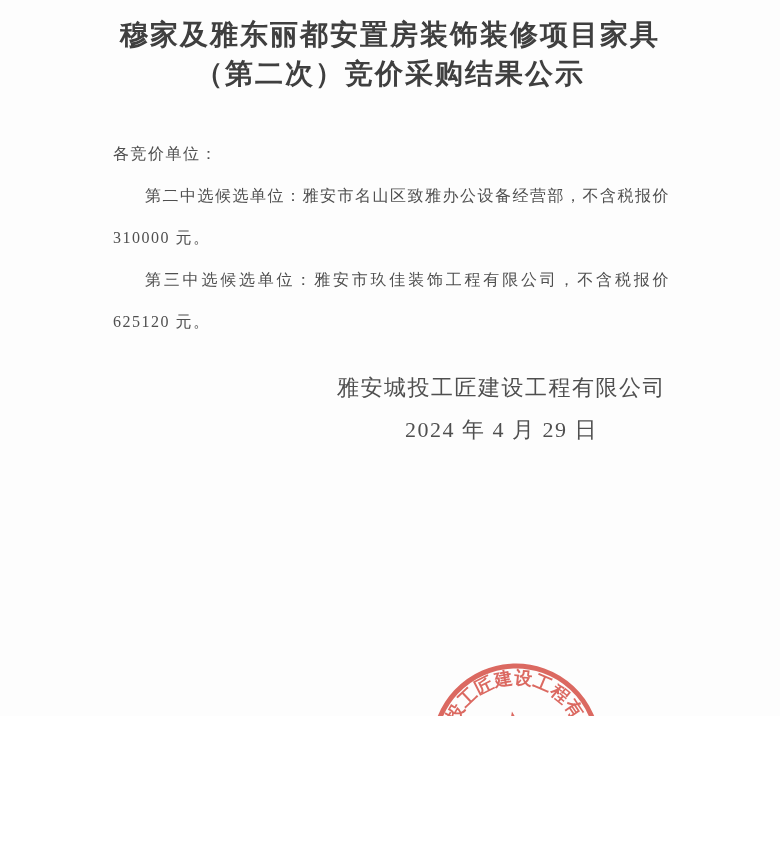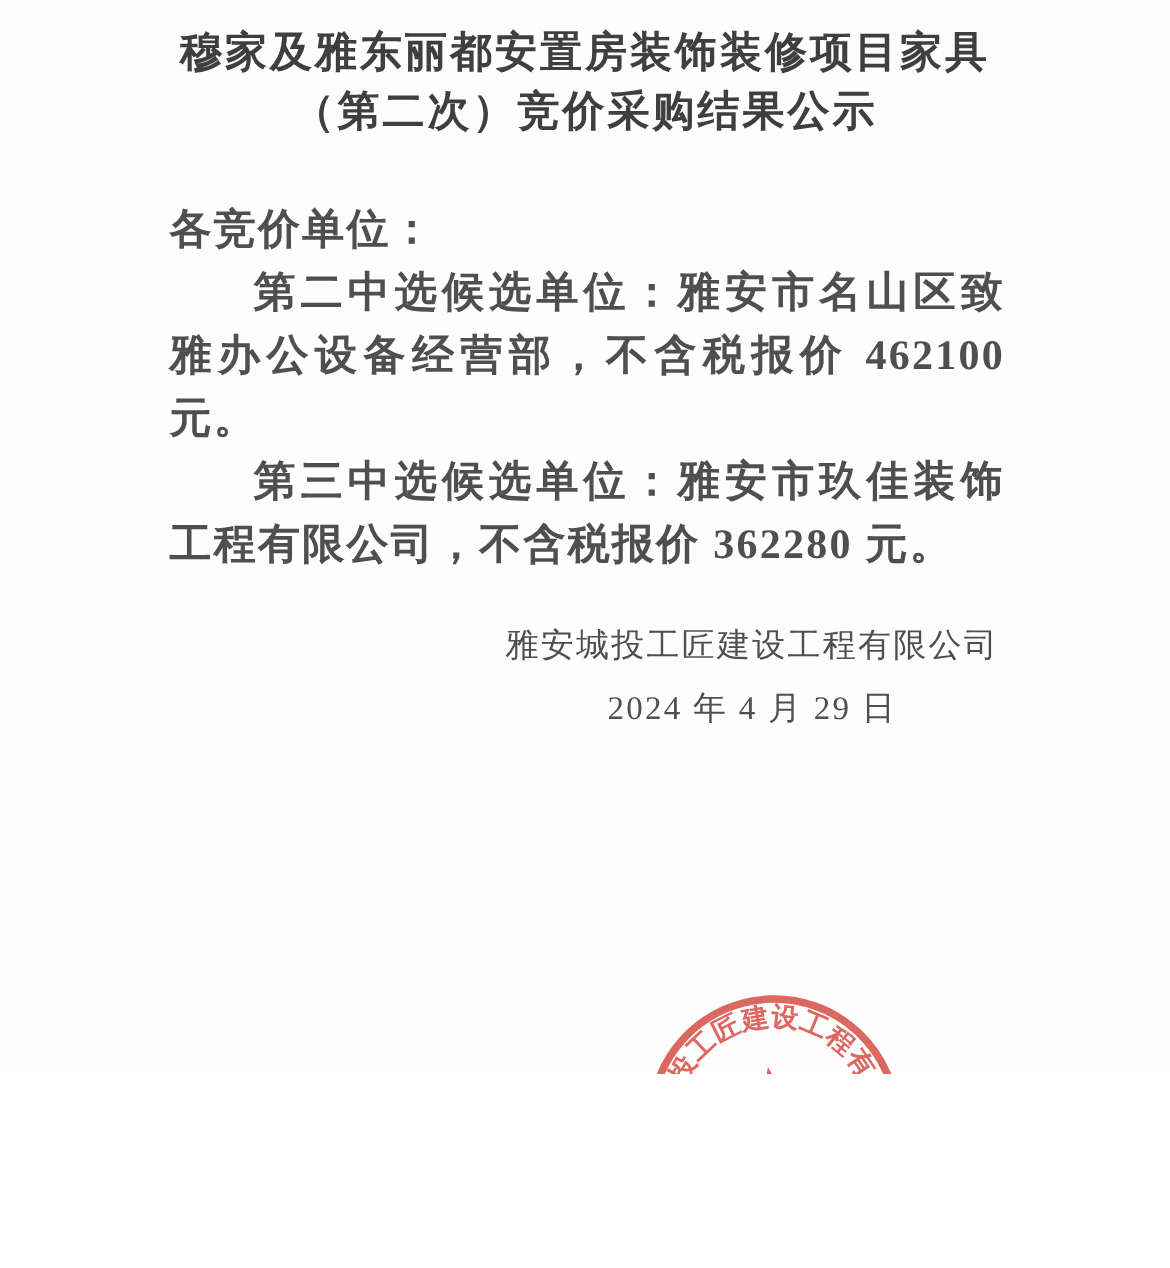--- a/index.html
+++ b/index.html
@@ -24,25 +24,24 @@
     font-weight: bold;
     font-size: 28px;
     line-height: 39px;
     letter-spacing: 2px;
     color: var(--title-color, #3f3f3f);
   }
   .title-line { display: block; }
   .content {
     padding: 0 110px 0 113px;
     margin-top: 40px;
-    font-size: 28px;
+    font-size: 16px;
     line-height: 42px;
     letter-spacing: 1.5px;
     text-align: justify;
-    font-weight: bold;
   }
   .content p { margin: 0; }
   .para { text-indent: 2em; }
   .para-final { margin-top: 21px; }
   .signature {
     margin-top: 24px;
     padding-right: 114px;
     display: flex;
     justify-content: flex-end;
     font-size: 22px;
@@ -86,22 +85,22 @@
 
 <div class="page">
 
   <h1 class="doc-title">
     <span class="title-line">穆家及雅东丽都安置房装饰装修项目家具</span>
     <span class="title-line">（第二次）竞价采购结果公示</span>
   </h1>
 
   <div class="content">
     <p class="salutation">各竞价单位：</p>
-    <p class="para">第二中选候选单位：雅安市名山区致雅办公设备经营部，不含税报价 462100 元。</p>
-    <p class="para">第三中选候选单位：雅安市玖佳装饰工程有限公司，不含税报价 362280 元。</p>
+    <p class="para">第二中选候选单位：雅安市名山区致雅办公设备经营部，不含税报价 310000 元。</p>
+    <p class="para">第三中选候选单位：雅安市玖佳装饰工程有限公司，不含税报价 625120 元。</p>
   </div>
 
   <div class="signature">
     <div class="signature-inner">
       <div>雅安城投工匠建设工程有限公司</div>
       <div>2024 年 4 月 29 日</div>
     </div>
   </div>
 
   <svg class="seal" viewBox="0 0 172 172" xmlns="http://www.w3.org/2000/svg">

